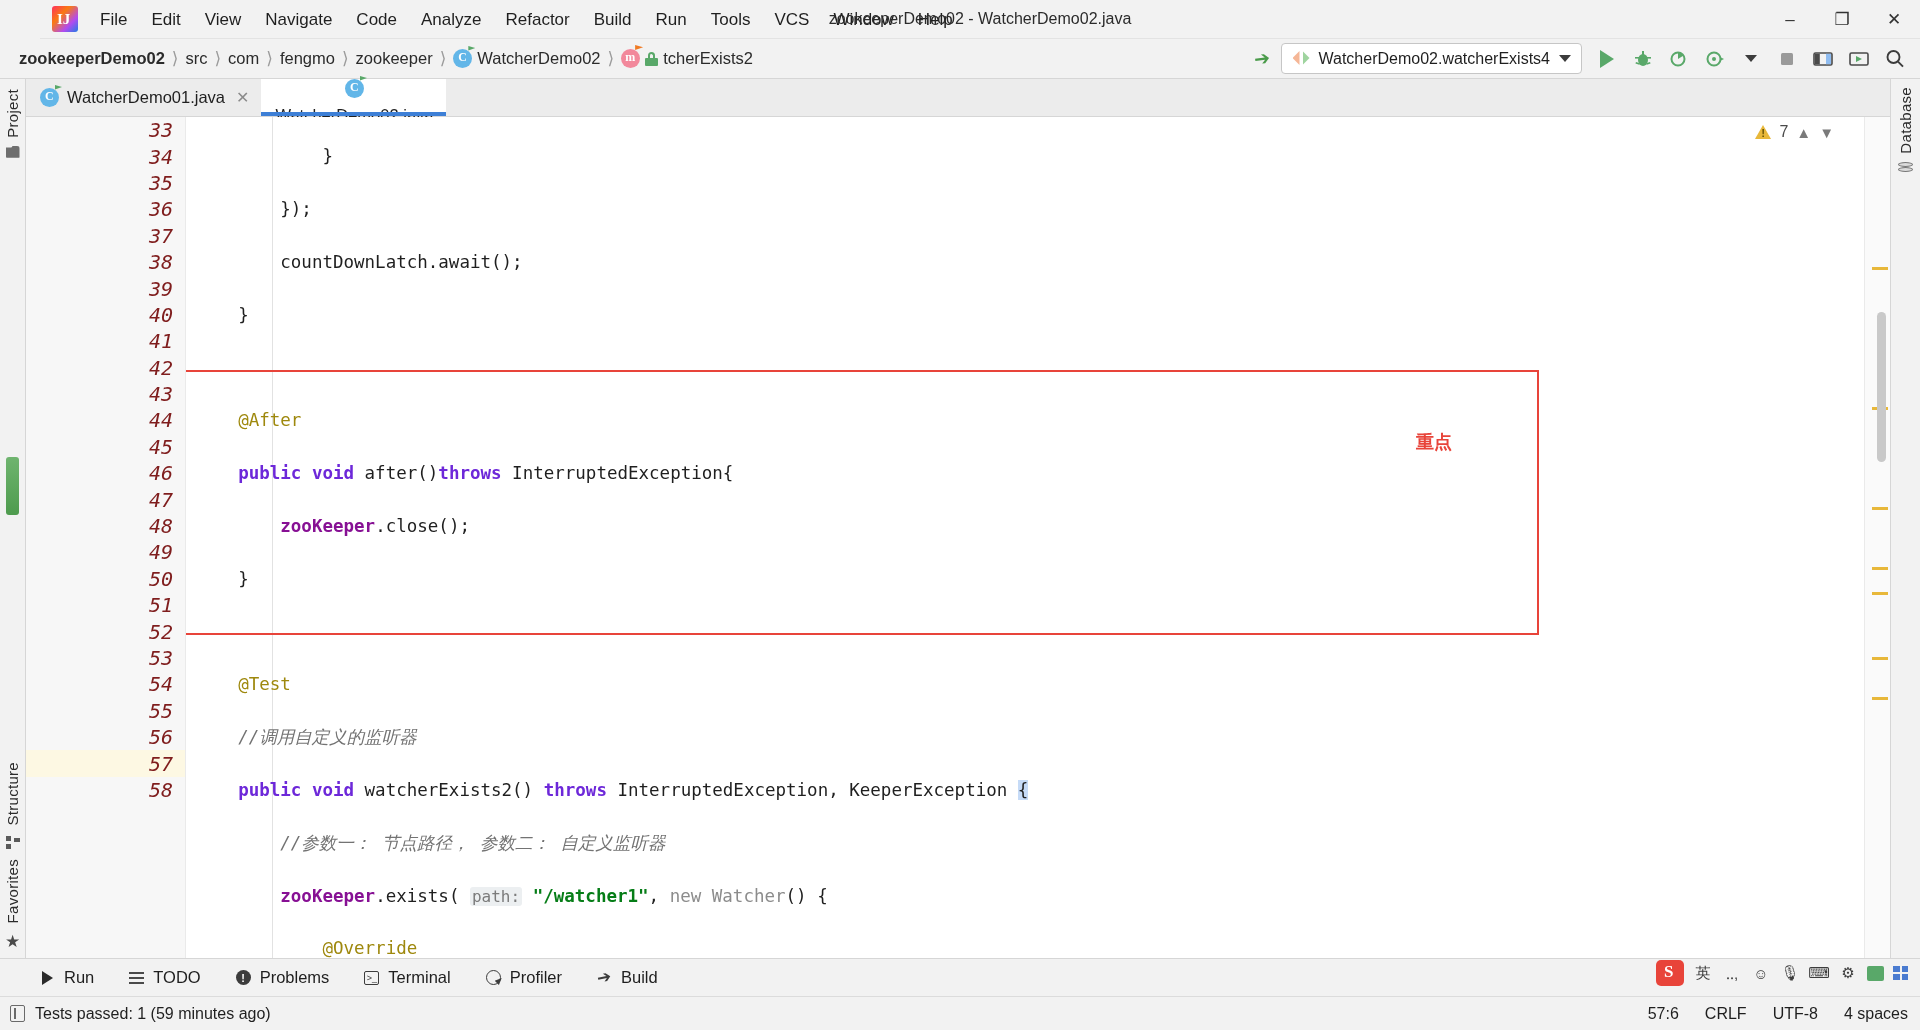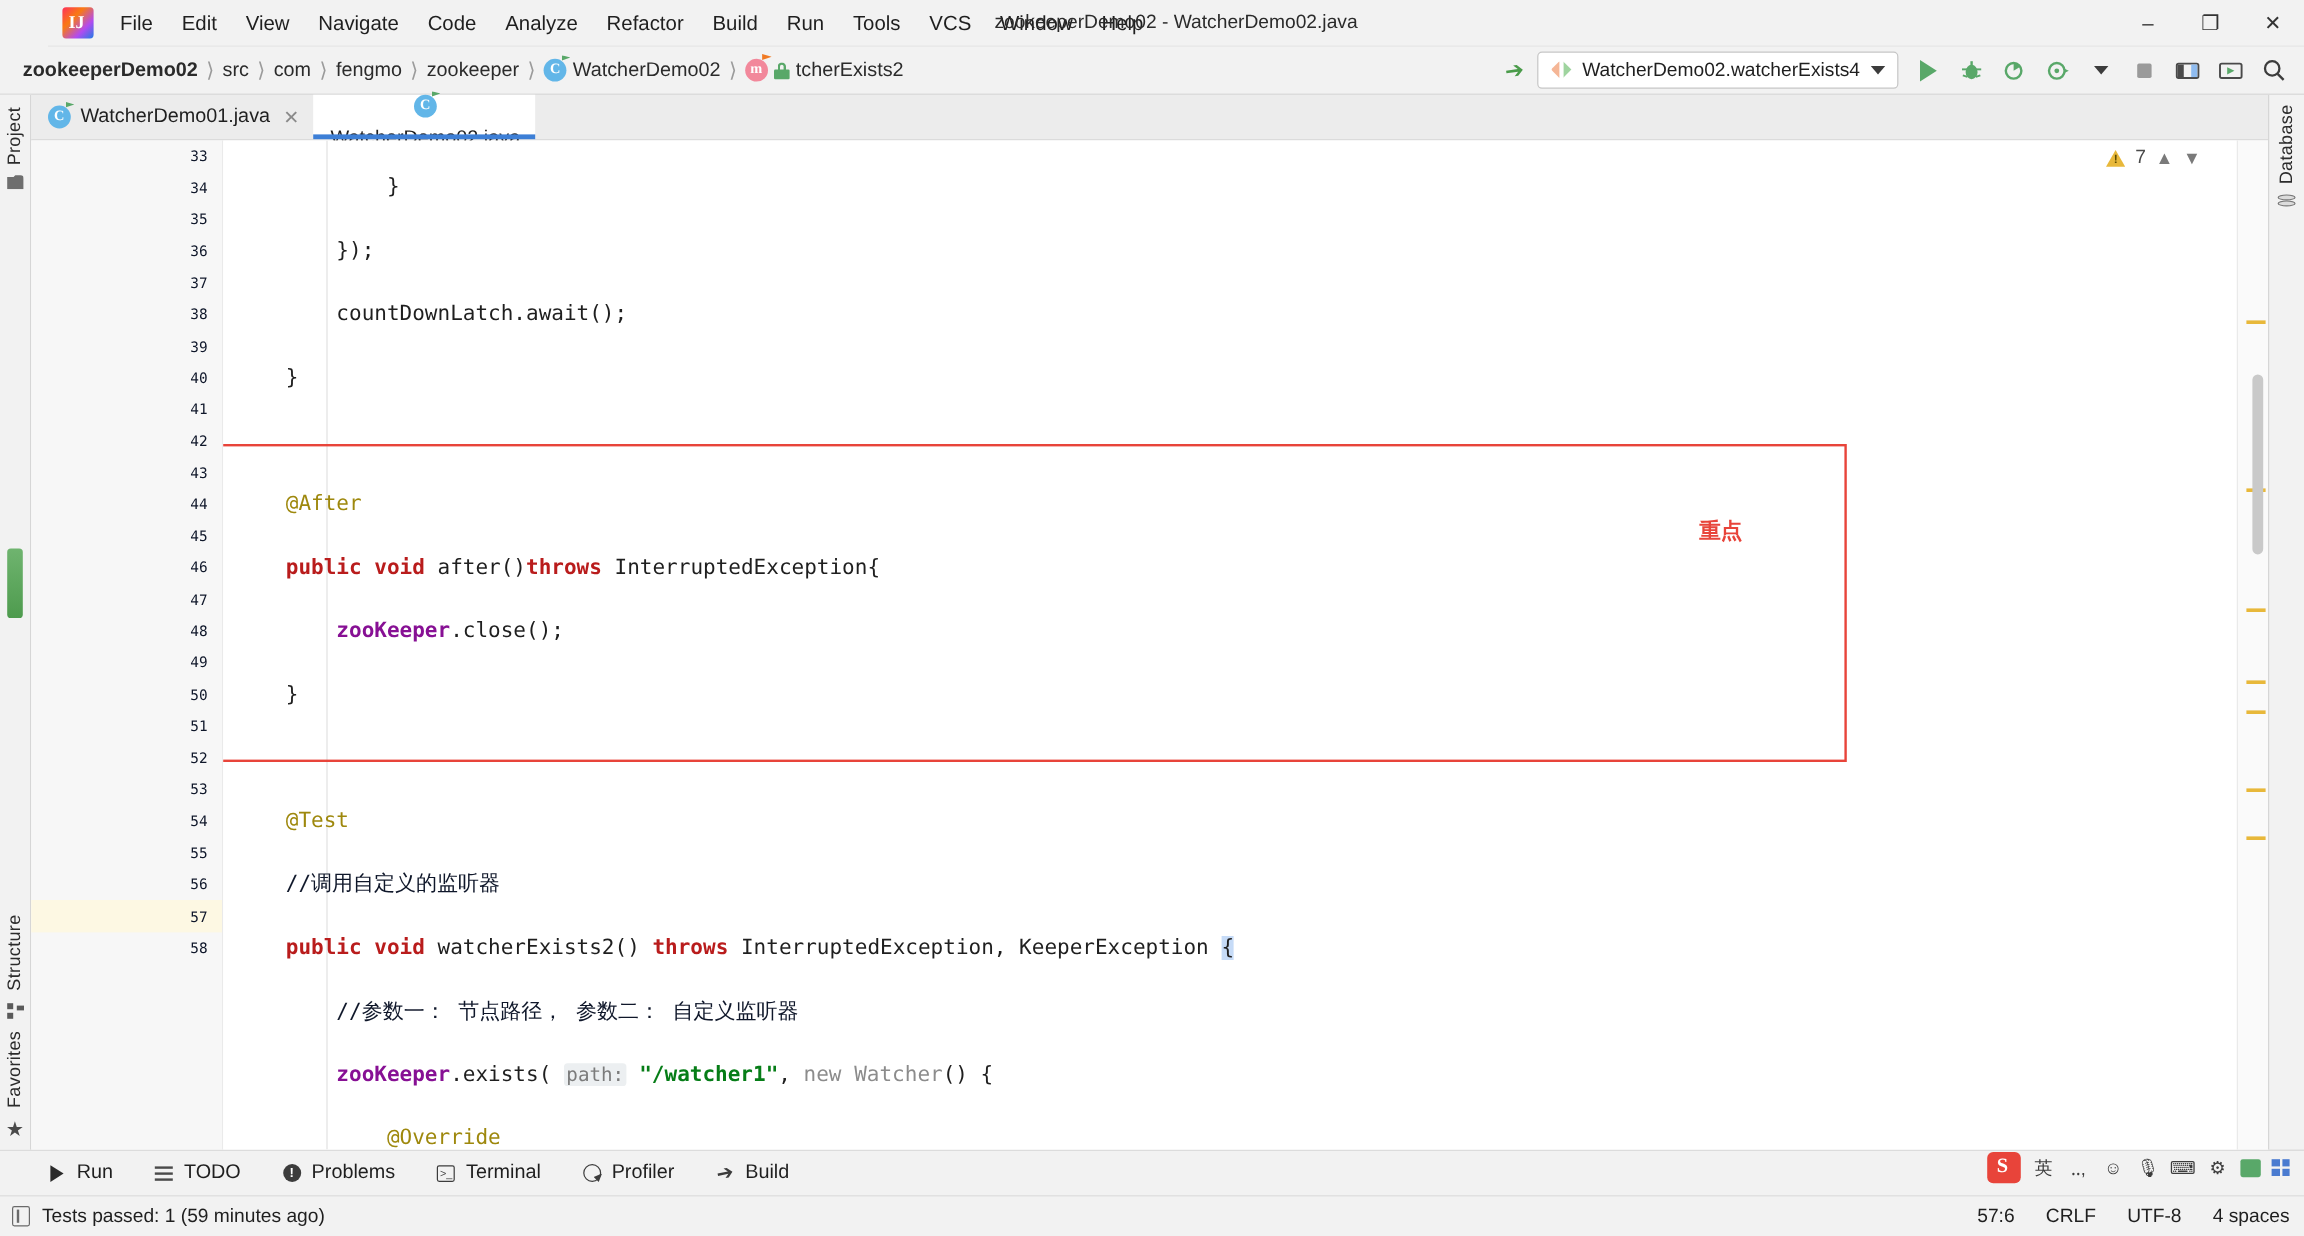--- a/index.html
+++ b/index.html
@@ -110,33 +110,34 @@
   .tab .x { color:#8a8a8a; font-size: 16px; margin-left: 3px; }
 
   
   .edbody { flex: 1 1 auto; display: flex; min-height: 0; position: relative; }
   .gutter {
     width: 160px; flex: 0 0 160px; background: #f7f7f7; border-right: 1px solid #eaeaea;
     position: relative; font-family: "DejaVu Sans Mono", monospace;
   }
   .gline {
     height: 26.4px; display:flex; align-items:center; justify-content:flex-end;
-    padding-right: 12px; font-size: 12px; color: #0f172a;
+    padding-right: 12px; font-size: 20px; color: #7f1d1d;
     position: relative;
+    font-style: italic;
   }
   .gline.cur { background: #fdf8e3; }
   .code-area { flex: 1 1 auto; position: relative; background: #fff; overflow: hidden; }
   .code {
     font-family: "DejaVu Sans Mono", monospace; font-size: 17.5px; line-height: 26.4px;
     white-space: pre; color: #1f1f1f; padding-left: 10px; padding-top: 0;
   }
   .cl { height: 26.4px; position: relative; }
-  .kw   { color: #b91c1c; font-weight: bold; }
+  .kw   { color: #6d28d9; font-weight: bold; }
   .ann  { color: #9e880d; }
-  .cmt  { color: #0f172a; }
+  .cmt  { color: #737373; font-style: italic; }
   .str  { color: #067d17; font-weight: bold; }
   .fld  { color: #871094; font-weight: bold; }
   .gry  { color: #8c8c8c; }
   .hint { background: #eceff1; color: #7b7b7b; border-radius: 3px; padding: 0 2px; font-size: 16px;}
   .selbrace { background: #c6dbf7; }
   .vline { position:absolute; top:0; bottom:0; width:1px; background:#e2e2e2;}
 
   
   .redbox {
     position: absolute; border: 2px solid #e8443a; pointer-events:none; z-index: 5;

